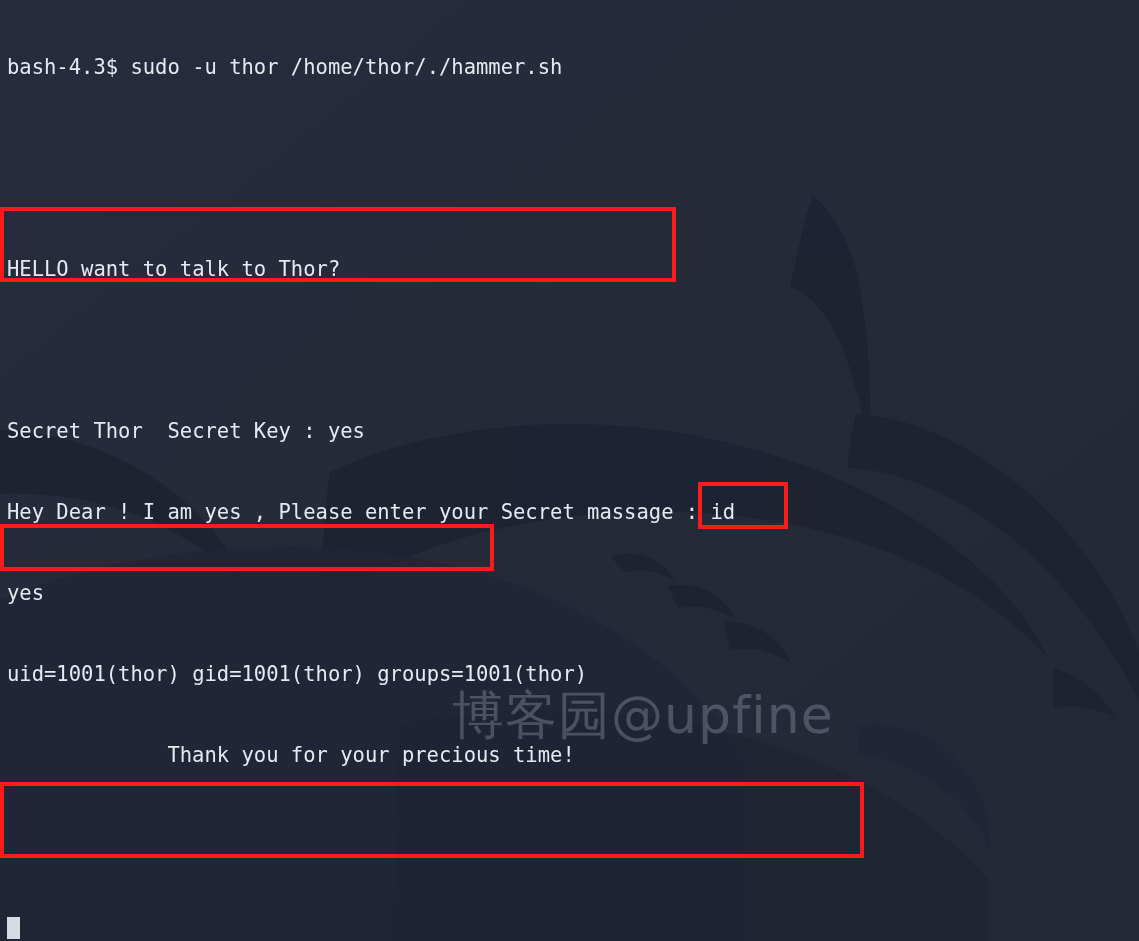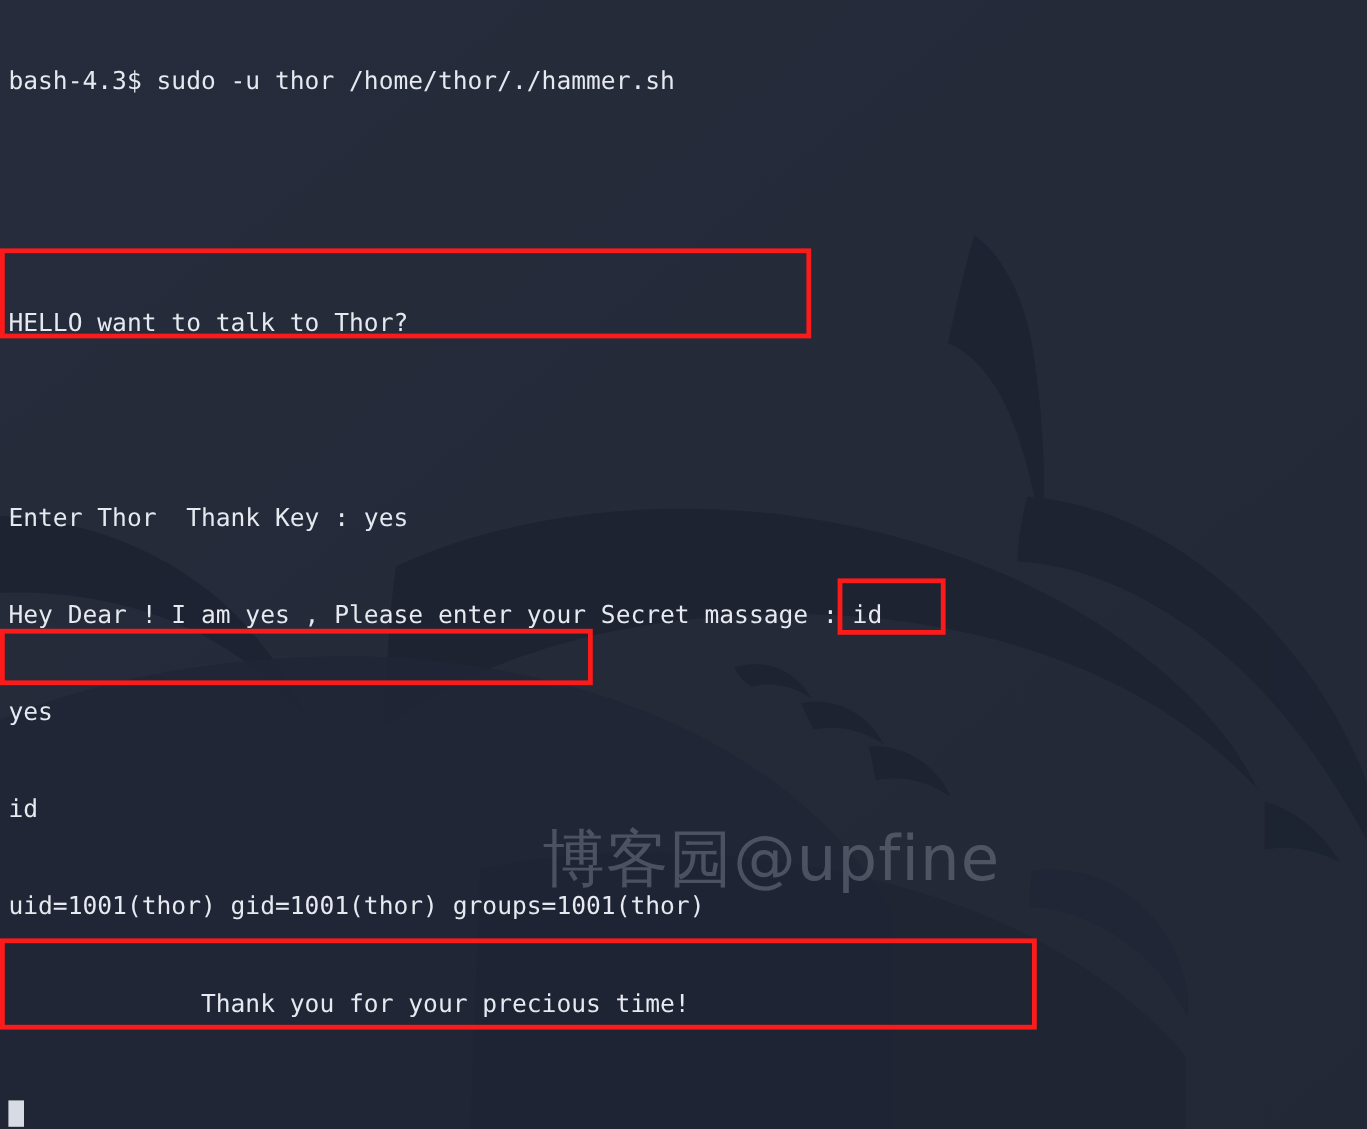--- a/index.html
+++ b/index.html
@@ -127,24 +127,23 @@
     </svg>
   </div>
 
   <div id="watermark" style="color: rgba(170, 178, 194, 0.32);">博客园@upfine</div>
 
   <div id="screen-text" style="color: rgb(230, 233, 239); font-size: 20.5px; line-height: 27px;">
     <div class="line" style="height: 27px;">bash-4.3$ sudo -u thor /home/thor/./hammer.sh</div>
     <div class="line" style="height: 27px;"></div>
     <div class="line" style="height: 27px; margin-top: 40px;">HELLO want to talk to Thor?</div>
     <div class="line" style="height: 27px;"></div>
-    <div class="line" style="height: 27px;">Enter Thor  Thank Key : yes</div>
+    <div class="line" style="height: 27px;">Secret Thor  Secret Key : yes</div>
     <div class="line" style="height: 27px;">Hey Dear ! I am yes , Please enter your Secret massage : id</div>
     <div class="line" style="height: 27px;">yes</div>
-    <div class="line" style="height: 27px;">id</div>
     <div class="line" style="height: 27px;">uid=1001(thor) gid=1001(thor) groups=1001(thor)</div>
     <div class="line" style="height: 27px; text-align: center;">Thank you for your precious time!</div>
     
     
     
     
     
     
     
     

